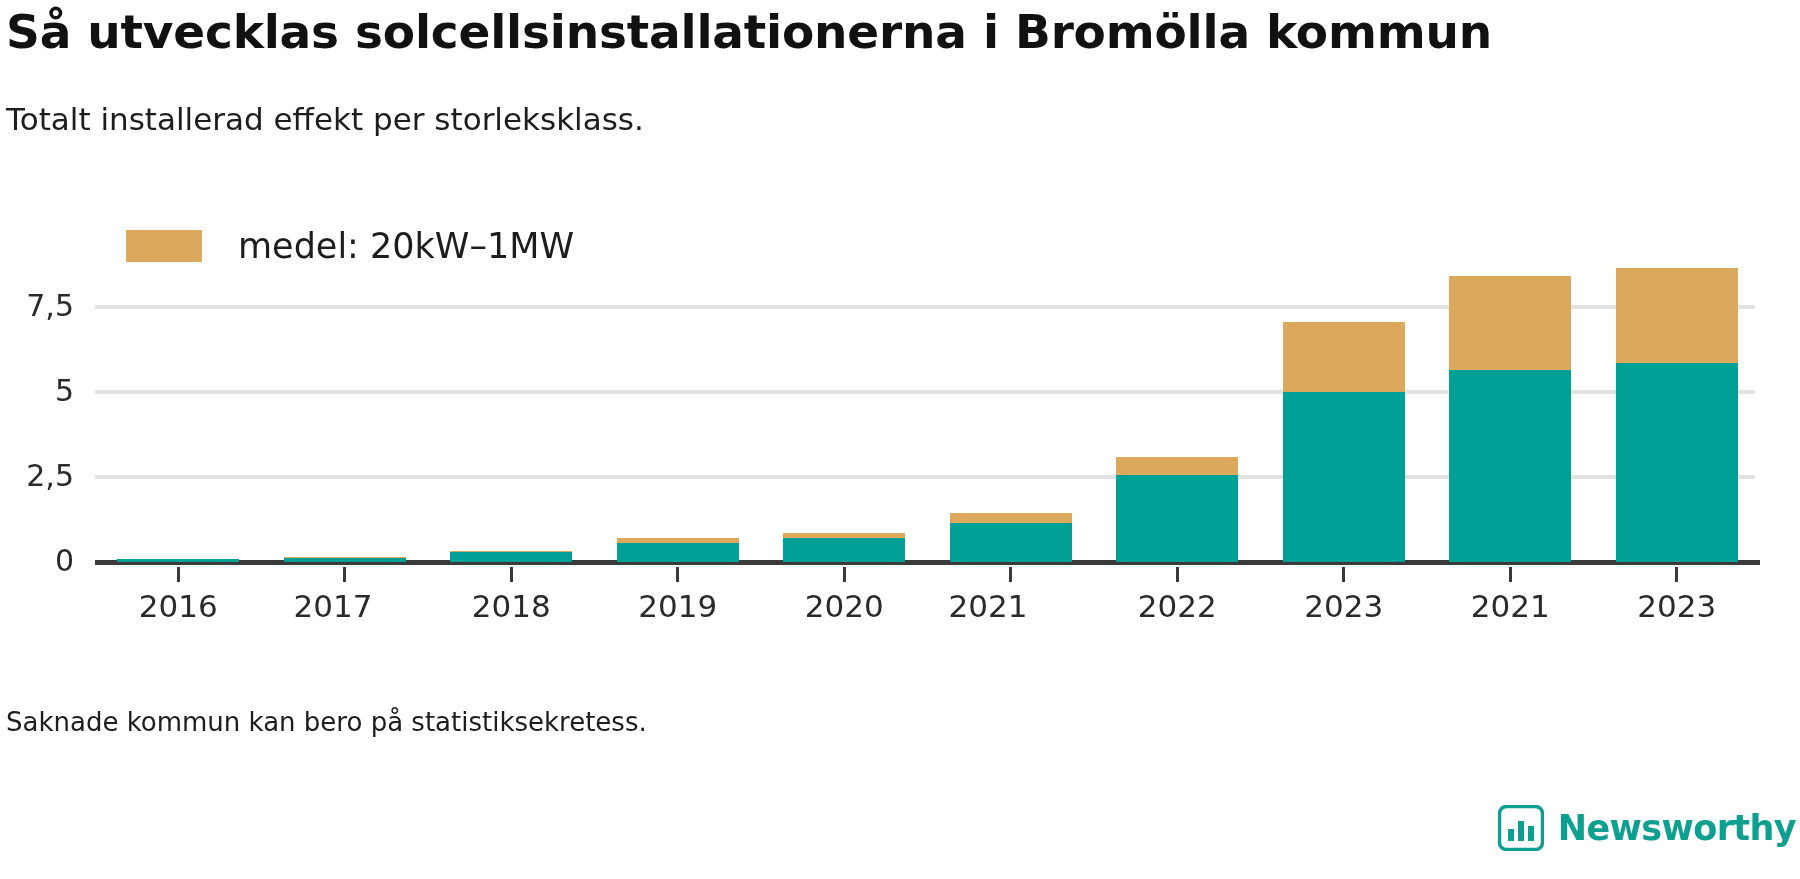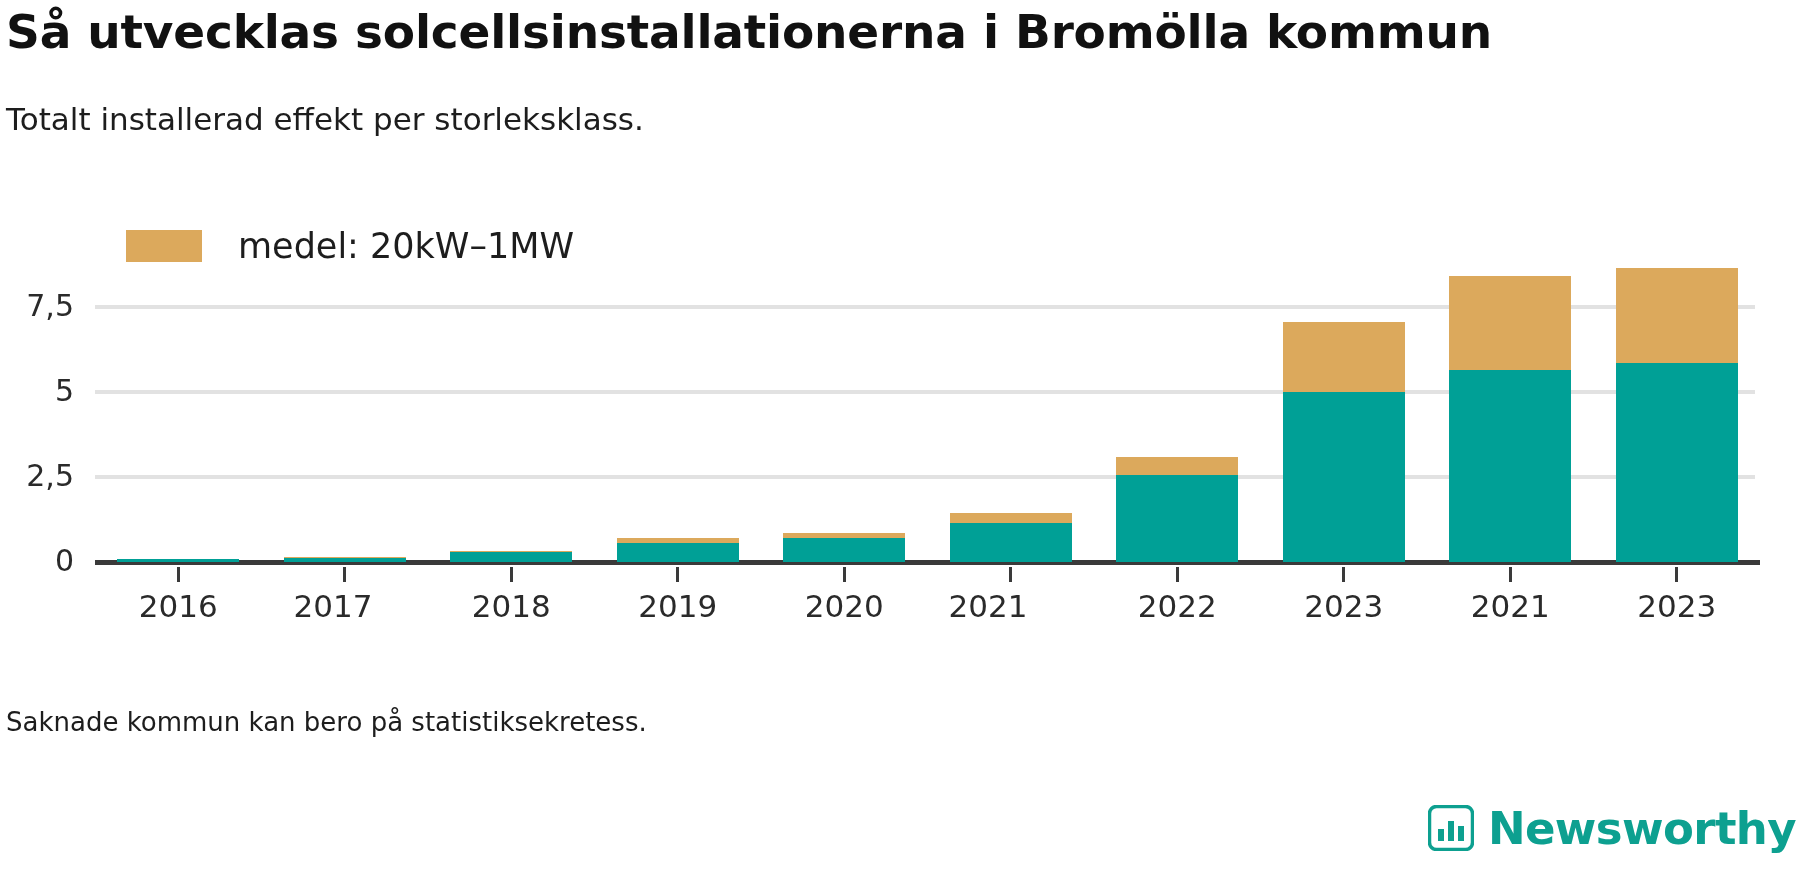--- a/index.html
+++ b/index.html
@@ -141,21 +141,21 @@
     display: flex;
     align-items: center;
   }
   #brand-mark {
     width: 46px;
     height: 46px;
     flex: 0 0 auto;
   }
   #brand-name {
     margin-left: 14px;
-    font-size: 45px;
+    font-size: 35px;
     font-weight: bold;
     color: #0da090;
     letter-spacing: -0.6px;
     line-height: 1;
   }
 </style>
 </head>
 <body>
 
 <div id="chart-title">Så utvecklas solcellsinstallationerna i Bromölla kommun</div>

